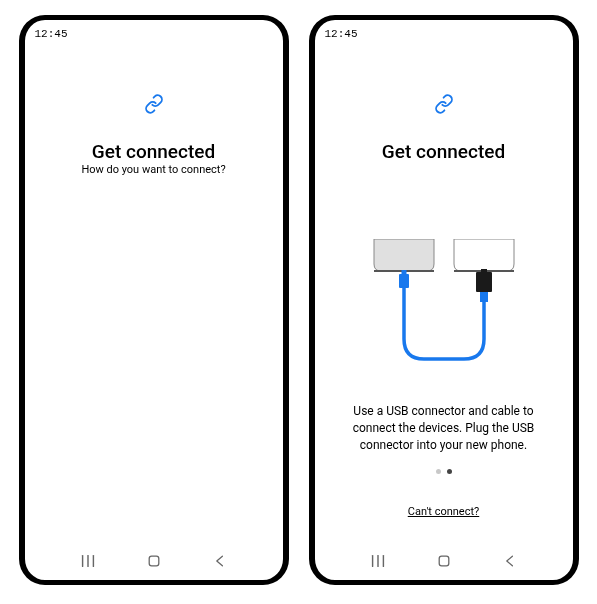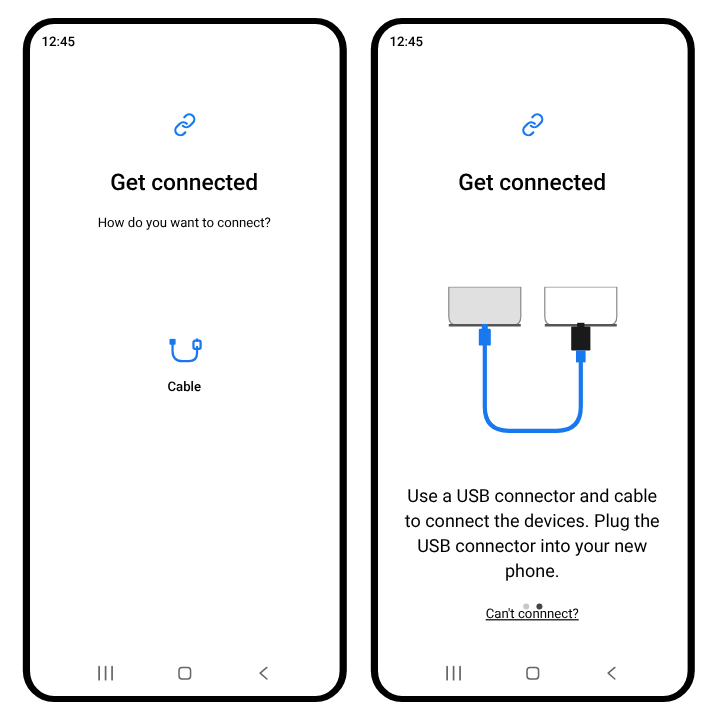--- a/index.html
+++ b/index.html
@@ -26,20 +26,21 @@
     }
 
     .status-bar {
       height: 20px;
       display: flex;
       align-items: center;
       padding: 4px 10px 0 10px;
       font-size: 11px;
       color: #000;
       font-weight: 500;
+      font-family: Liberation Mono, monospace;
     }
 
     .content {
       position: absolute;
       top: 24px;
       bottom: 38px;
       left: 0;
       right: 0;
       display: flex;
       flex-direction: column;
@@ -55,21 +56,20 @@
     .page-title {
       font-size: 19px;
       font-weight: 500;
       color: #000;
       margin-top: 26px;
     }
 
     .subtitle {
       font-size: 11px;
       color: #000;
-      margin-top: 16px;
     }
 
     .options {
       display: flex;
       flex-direction: column;
       align-items: center;
       margin-top: 90px;
       gap: 70px;
     }
 
@@ -94,21 +94,21 @@
     }
 
     .illustration-area {
       margin-top: 76px;
       width: 180px;
       height: 150px;
       position: relative;
     }
 
     .instruction-text {
-      font-size: 15px;
+      font-size: 12px;
       color: #000;
       text-align: center;
       padding: 0 20px;
       margin-top: 14px;
       line-height: 1.4;
     }
 
     .pager-dots {
       display: flex;
       gap: 6px;
@@ -168,31 +168,20 @@
     <div class="link-icon">
       <svg viewBox="0 0 24 24" width="20" height="20" fill="none" stroke="#1878ed" stroke-width="2.2" stroke-linecap="round">
         <path d="M10 13a5 5 0 0 0 7.07 0l3-3a5 5 0 0 0-7.07-7.07l-1.5 1.5"></path>
         <path d="M14 11a5 5 0 0 0-7.07 0l-3 3a5 5 0 0 0 7.07 7.07l1.5-1.5"></path>
       </svg>
     </div>
     <div class="page-title">Get connected</div>
     <div class="subtitle">How do you want to connect?</div>
 
     <div class="options">
-      <div class="option">
-        <div class="option-icon">
-          <svg viewBox="0 0 40 30" width="34" height="26" fill="none" stroke="#1878ed" stroke-width="2.2" stroke-linecap="round" stroke-linejoin="round">
-            <path d="M8 4 L8 12 Q8 22 18 22 L24 22 Q32 22 32 14 L32 8"></path>
-            <rect x="5" y="0" width="6" height="6" rx="1" fill="#1878ed" stroke="none"></rect>
-            <rect x="28.5" y="2" width="7" height="8" rx="1.5" fill="none"></rect>
-            <line x1="32" y1="2" x2="32" y2="0"></line>
-          </svg>
-        </div>
-        <div class="option-label">Cable</div>
-      </div>
 
     </div>
   </div>
 
   <div class="nav-bar">
     <div class="nav-btn">
       <svg viewBox="0 0 20 20" width="18" height="18" stroke="#666" stroke-width="1.6" fill="none" stroke-linecap="round">
         <line x1="4" y1="4" x2="4" y2="16"></line>
           <line x1="10" y1="4" x2="10" y2="16"></line>
           <line x1="16" y1="4" x2="16" y2="16"></line>
@@ -245,21 +234,21 @@
       </svg>
     </div>
 
     <div class="instruction-text">Use a USB connector and cable to connect the devices. Plug the USB connector into your new phone.</div>
 
     <div class="pager-dots">
       <div class="dot"></div>
       <div class="dot active"></div>
     </div>
 
-    <div class="help-link">Can't connnect?</div>
+    <div class="help-link">Can't connect?</div>
   </div>
 
   <div class="nav-bar">
     <div class="nav-btn">
       <svg viewBox="0 0 20 20" width="18" height="18" stroke="#666" stroke-width="1.6" fill="none" stroke-linecap="round">
         <line x1="4" y1="4" x2="4" y2="16"></line>
           <line x1="10" y1="4" x2="10" y2="16"></line>
           <line x1="16" y1="4" x2="16" y2="16"></line>
       </svg>
     </div>

